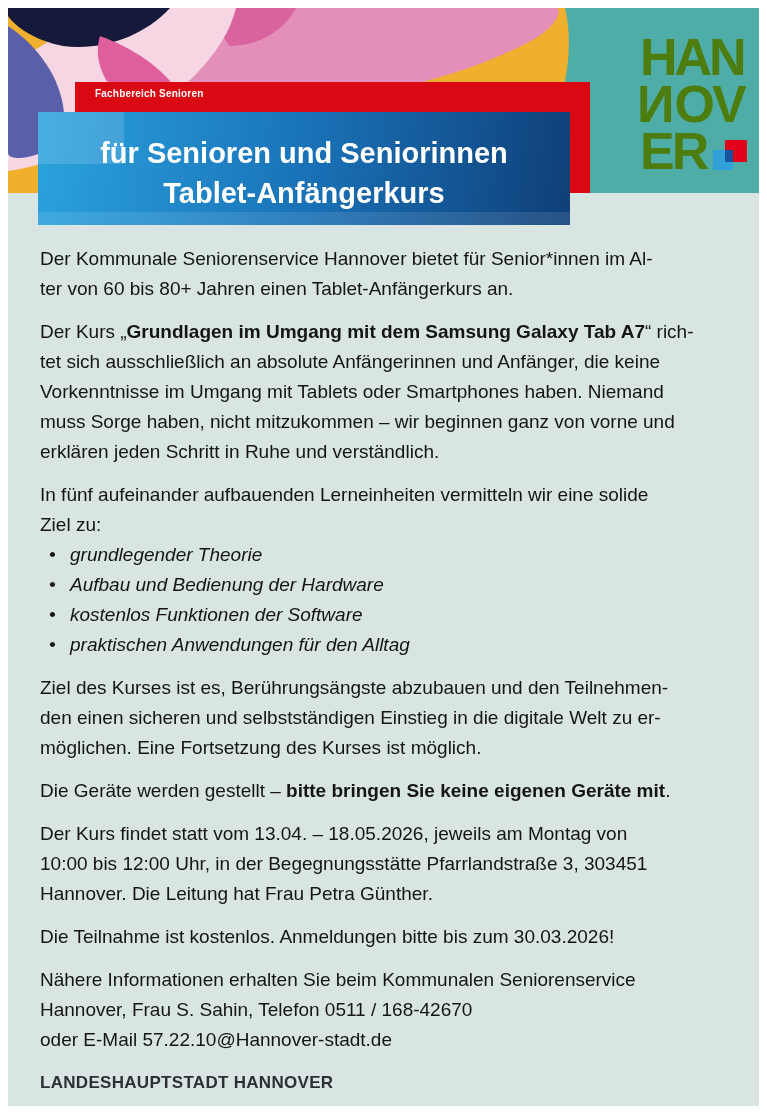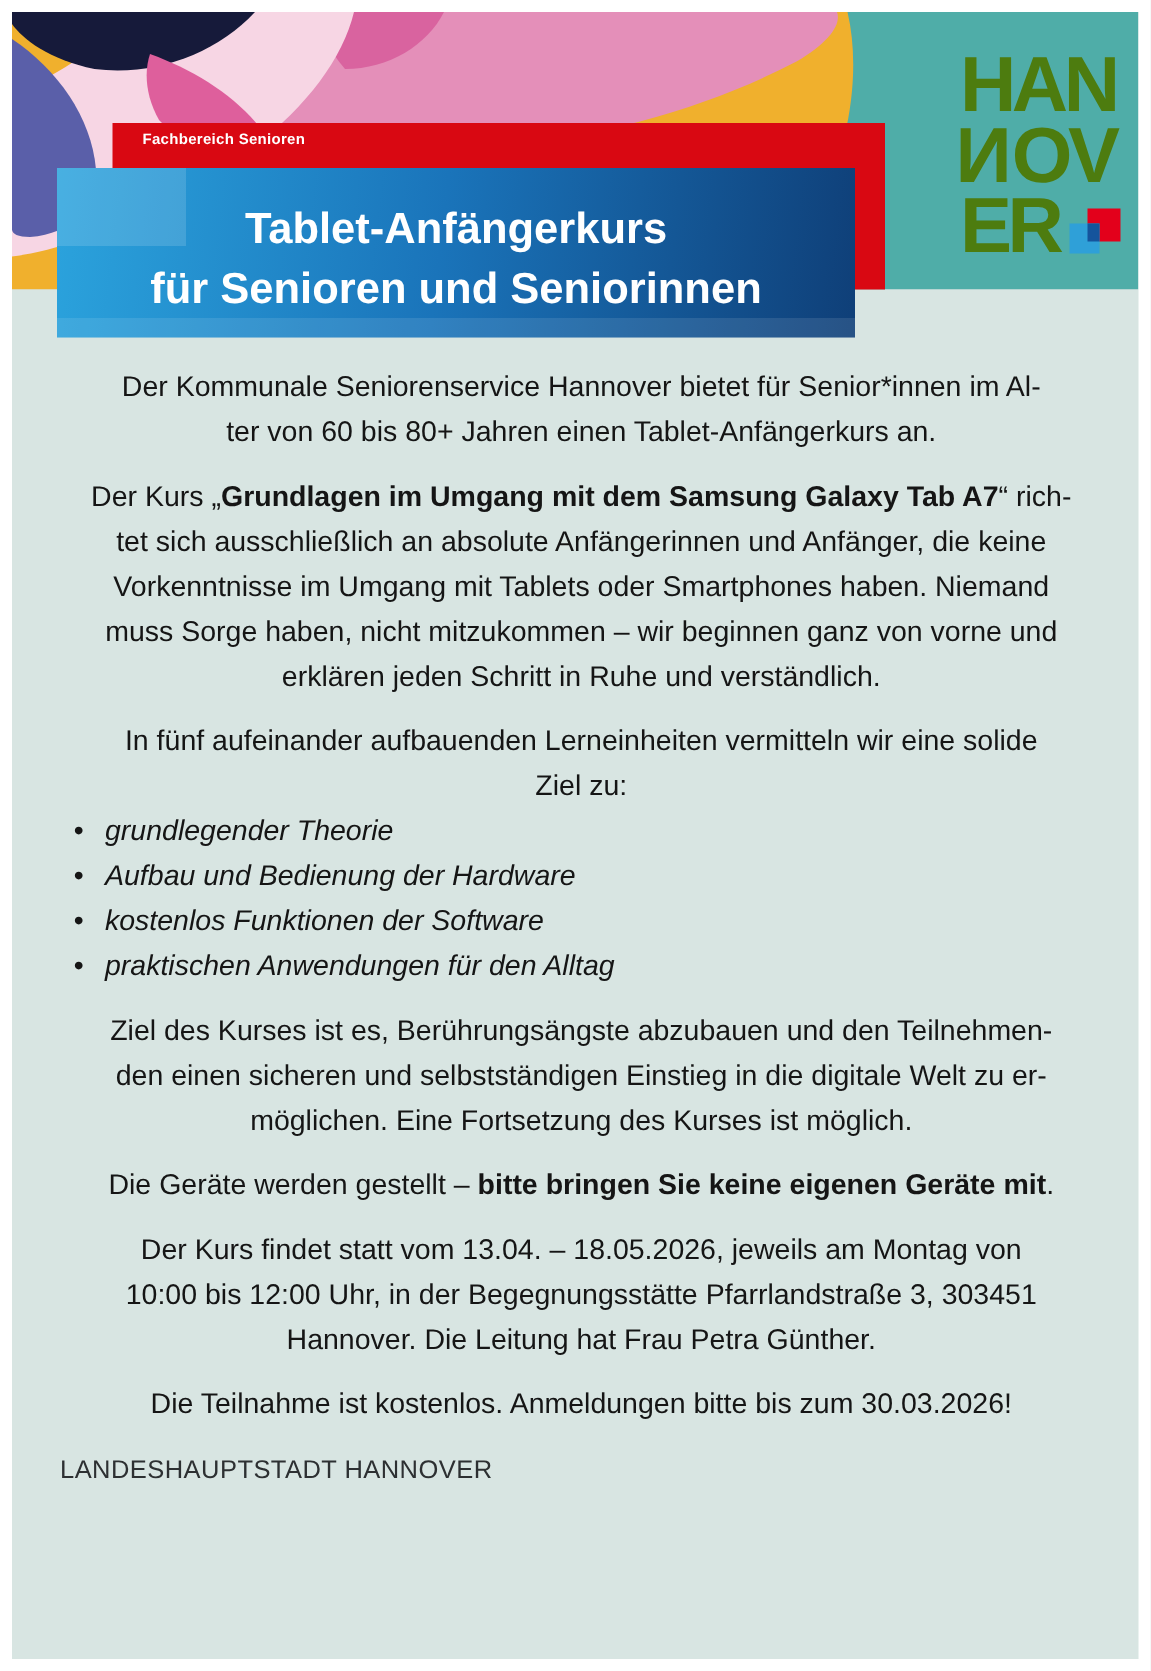--- a/index.html
+++ b/index.html
@@ -49,29 +49,29 @@
   }
   .logo-mark .sq-red{position:absolute;left:12px;top:0;width:22px;height:22px;background:var(--logo_red,#e3001b);}
   .logo-mark .sq-blue{position:absolute;left:0;top:10px;width:20px;height:20px;background:var(--logo_blue,#2fa0d8);}
   .logo-mark .sq-overlap{position:absolute;left:12px;top:10px;width:8px;height:12px;background:var(--logo_overlap,#15549c);}
   
   .content{
     position:relative;
     padding:51px 24px 0 32px;
     font-size:19px;line-height:30px;color:#151515;
   }
-  .content p{margin:0 0 13px 0;text-align:center;}
+  .content p{margin:0 0 13px 0;}
   .content p.tight{margin-bottom:0;}
   .content b{font-weight:700;}
   .content ul{list-style:none;margin:0 0 13px 0;padding:0;font-style:italic;}
   .content li{position:relative;padding-left:30px;}
   .content li::before{content:"\2022";position:absolute;left:9px;top:0;font-size:19px;}
   .footer-line{
     margin-top:10px;
-    font-size:17px;font-weight:400;letter-spacing:0.3px;color:#2d3032;
+    font-size:17px;font-weight:700;letter-spacing:0.3px;color:#2d3032;
   }
 </style>
 </head>
 <body>
 
 <div class="page">
 
   <div class="header">
     <svg viewBox="0 0 751 185" preserveAspectRatio="none" aria-hidden="true">
 
@@ -101,22 +101,22 @@
     </div>
 
     <div class="red-banner">
       <span class="dept">Fachbereich Senioren</span>
     </div>
 
     <div class="blue-banner">
       <span class="sheen-a"></span>
       <span class="sheen-b"></span>
       <div class="title">
+        <div>für Senioren und Seniorinnen</div>
         <div>Tablet-Anfängerkurs</div>
-        <div>für Senioren und Seniorinnen</div>
       </div>
     </div>
   </div>
 
   <div class="content">
 
     <p><span>Der Kommunale Seniorenservice Hannover bietet für Senior*innen im Al-</span><br><span>ter von 60 bis 80+ Jahren einen Tablet-Anfängerkurs an.</span></p>
 
     <p><span>Der Kurs „</span><b>Grundlagen im Umgang mit dem Samsung Galaxy Tab A7</b><span>“ rich-</span><br><span>tet sich ausschließlich an absolute Anfängerinnen und Anfänger, die keine</span><br><span>Vorkenntnisse im Umgang mit Tablets oder Smartphones haben. Niemand</span><br><span>muss Sorge haben, nicht mitzukommen – wir beginnen ganz von vorne und</span><br><span>erklären jeden Schritt in Ruhe und verständlich.</span></p>
 
@@ -130,17 +130,18 @@
     </ul>
 
     <p><span>Ziel des Kurses ist es, Berührungsängste abzubauen und den Teilnehmen-</span><br><span>den einen sicheren und selbstständigen Einstieg in die digitale Welt zu er-</span><br><span>möglichen. Eine Fortsetzung des Kurses ist möglich.</span></p>
 
     <p><span>Die Geräte werden gestellt – </span><b>bitte bringen Sie keine eigenen Geräte mit</b><span>.</span></p>
 
     <p><span>Der Kurs findet statt vom 13.04. – 18.05.2026, jeweils am Montag von</span><br><span>10:00 bis 12:00 Uhr, in der Begegnungsstätte Pfarrlandstraße 3, 303451</span><br><span>Hannover. Die Leitung hat Frau Petra Günther.</span></p>
 
     <p><span>Die Teilnahme ist kostenlos. Anmeldungen bitte bis zum 30.03.2026!</span></p>
 
+    <p><span>Nähere Informationen erhalten Sie beim Kommunalen Seniorenservice</span><br><span>Hannover, Frau S. Sahin, Telefon 0511 / 168-42670</span><br><span>oder E-Mail 57.22.10@Hannover-stadt.de</span></p>
 
     <div class="footer-line">LANDESHAUPTSTADT HANNOVER</div>
 
   </div>
 </div>
 
 </body></html>

